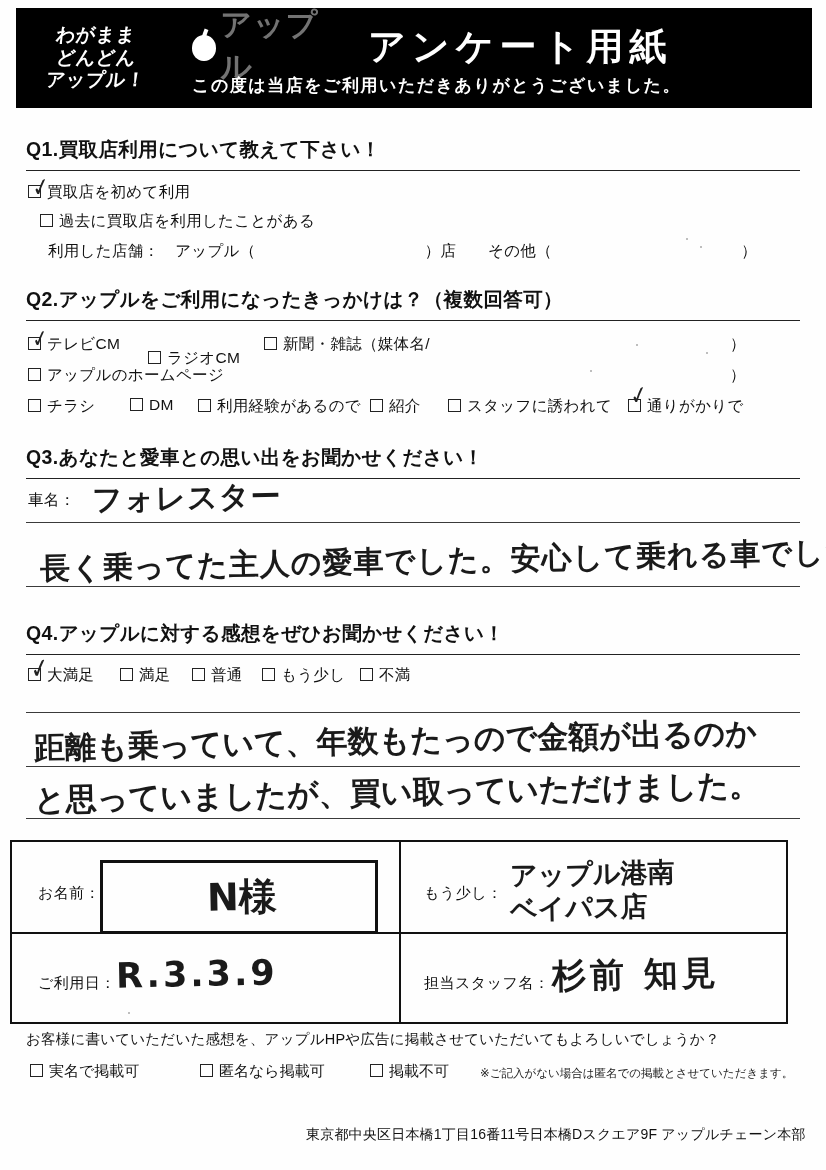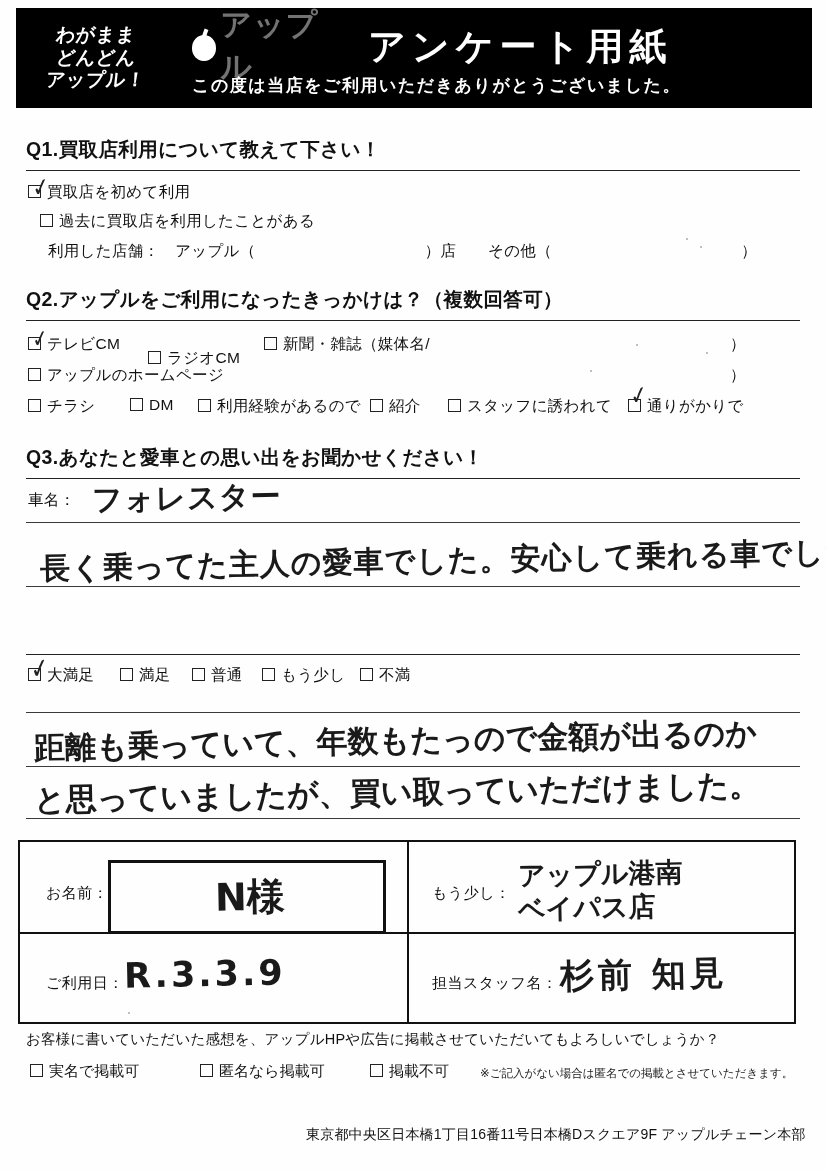--- a/index.html
+++ b/index.html
@@ -63,21 +63,21 @@
   }
   .tick{
     position:absolute;font-family:"DejaVu Sans",sans-serif;
     font-weight:bold;color:#222;transform:rotate(-8deg) scaleX(.8);
   }
 
   
   .rule{position:absolute;left:26px;width:774px;border-top:1px solid #3a3a3a;}
 
   
-  .infobox{position:absolute;left:18px;top:840px;width:774px;height:180px;border:2.5px solid #111;text-decoration:underline;}
+  .infobox{position:absolute;left:10px;top:840px;width:774px;height:180px;border:2.5px solid #111;text-decoration:underline;}
   .infobox .vline{position:absolute;top:0;bottom:0;left:50%;border-left:2px solid #111;}
   .infobox .hline{position:absolute;left:0;right:0;top:50%;border-top:2px solid #111;}
   .lbl{position:absolute;font-size:15px;letter-spacing:.5px;}
   .namebox{position:absolute;left:88px;top:18px;width:272px;height:68px;border:3px solid #111;}
 
   .footer-note{position:absolute;left:26px;top:1030px;width:780px;font-size:14.5px;letter-spacing:.2px;}
   .foot-opt{position:absolute;font-size:15px;}
   .small-note{position:absolute;font-size:11.5px;color:#222;}
   .addr{position:absolute;left:306px;top:1126px;font-size:14px;letter-spacing:.2px;}
 
@@ -167,20 +167,21 @@
   <div class="q" style="top:444px">Q3.あなたと愛車との思い出をお聞かせください！</div>
   <div class="qline" style="top:478px"></div>
 
   <div class="opt" style="top:490px;left:28px">車名：</div>
   <div class="hand" style="position:absolute;left:92px;top:478px;font-size:30px;letter-spacing:1px">フォレスター</div>
   <div class="rule" style="top:522px"></div>
 
   <div class="hand" style="position:absolute;left:40px;top:540px;font-size:30px;letter-spacing:1px">長く乗ってた主人の愛車でした。安心して乗れる車でした。</div>
   <div class="rule" style="top:586px"></div>
 
+  <div class="q" style="top:620px">Q4.アップルに対する感想をぜひお聞かせください！</div>
   <div class="qline" style="top:654px"></div>
 
   <div class="opt" style="top:665px;left:28px">
     <i class="cb"></i><span>大満足</span>
   </div>
   <div class="tick" style="top:652px;left:28px;font-size:28px">✓</div>
 
   <div class="opt" style="top:665px;left:120px">
     <i class="cb"></i><span>満足</span>
   </div>

